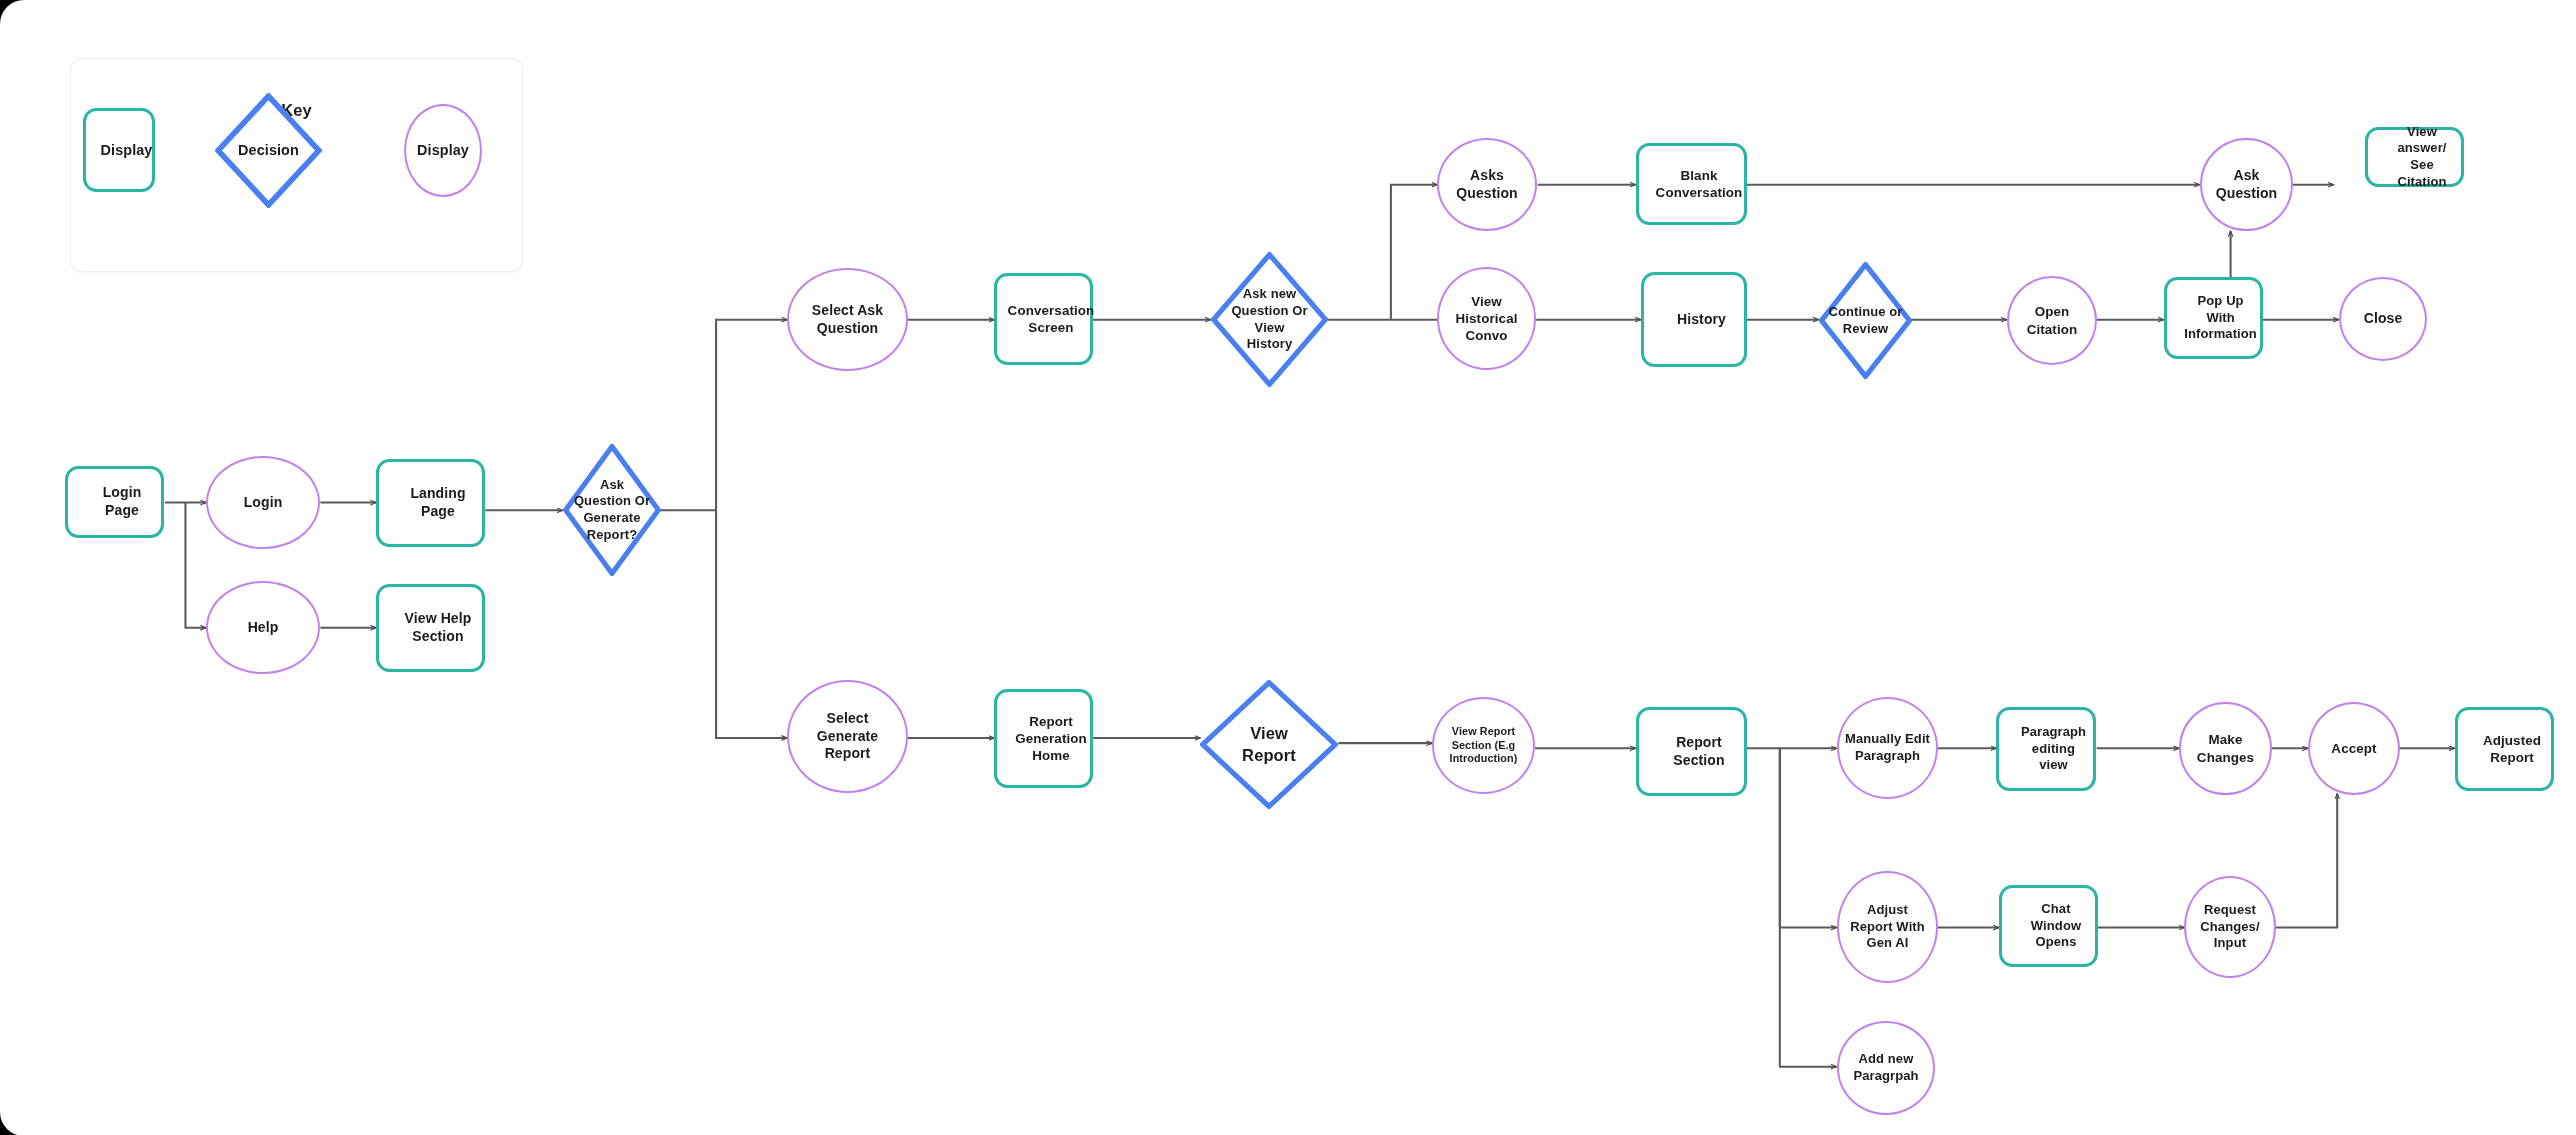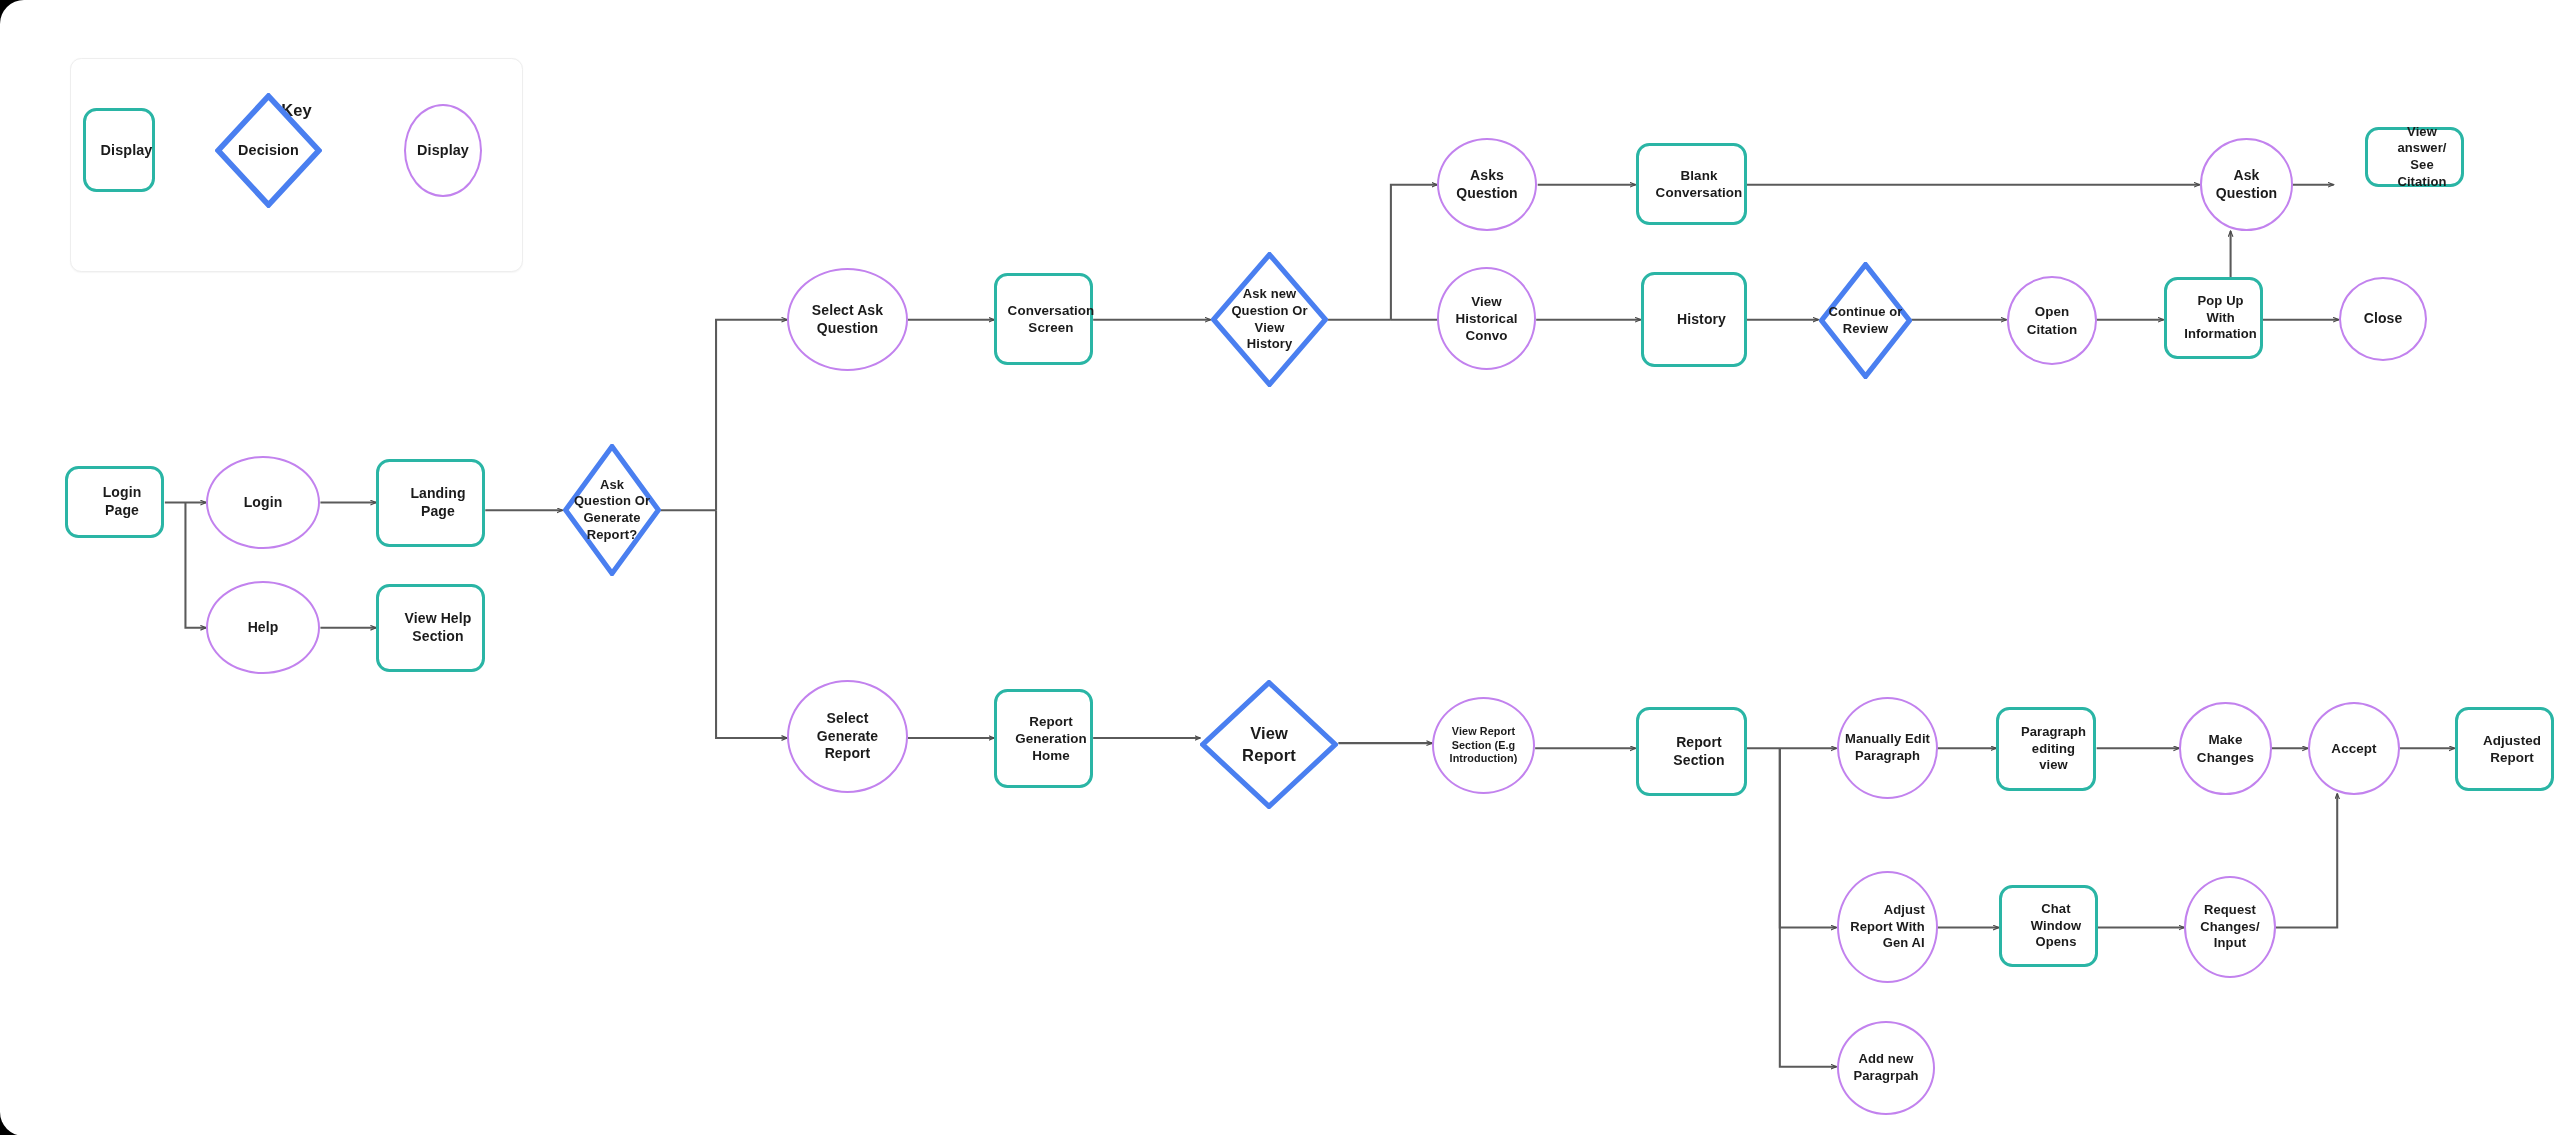--- a/index.html
+++ b/index.html
@@ -275,21 +275,21 @@
 
   <div class="node action" style="left:2308px;top:702px;width:92px;height:93px;font-size:13.4px;">
     <span class="lbl">Accept</span>
   </div>
 
   <div class="node display" style="left:2455px;top:707px;width:99px;height:84px;font-size:13.4px;">
     <span class="lbl">Adjusted
 Report</span>
   </div>
 
-  <div class="node action" style="left:1837px;top:871px;width:101px;height:112px;font-size:13px;text-align:right;">
+  <div class="node action" style="left:1837px;top:871px;width:101px;height:112px;font-size:13px;">
     <span class="lbl">Adjust
 Report With
 Gen AI</span>
   </div>
 
   <div class="node display" style="left:1999px;top:885px;width:99px;height:82px;font-size:13px;">
     <span class="lbl">Chat Window
 Opens</span>
   </div>
 

